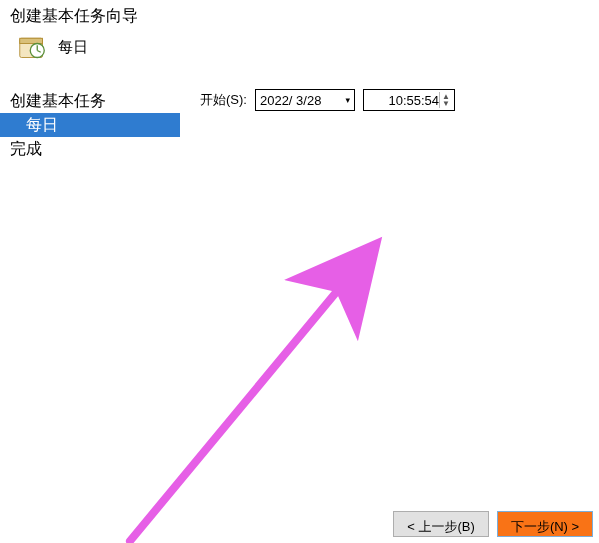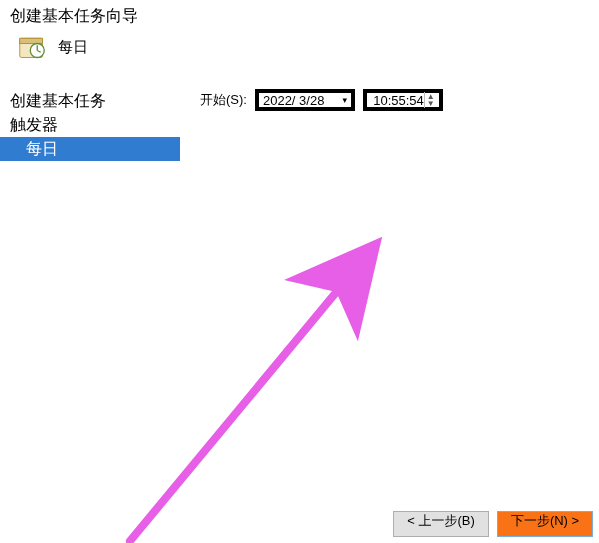--- a/index.html
+++ b/index.html
@@ -11,31 +11,31 @@
   .clock-icon svg{width:28px;height:28px;display:block}
   .subhead-label{font-size:15px}
   .body{position:relative;height:calc(100% - 96px)}
   .sidebar{position:absolute;left:0;top:18px;width:180px}
   .side-item{padding:3px 8px 3px 10px;font-size:16px;line-height:18px}
   .side-sub{padding-left:26px}
   .side-active{background:#2f7cd0;color:#fff}
   .form{position:absolute;left:200px;top:18px;right:6px}
   .row{display:flex;align-items:center;gap:8px;margin-bottom:16px}
   .lbl{font-size:13px}
-  .date-box,.time-box,.num-box{border:4px solid #000000;height:22px;box-sizing:border-box;display:flex;align-items:center;background:#fff;font-size:13px}
+  .date-box,.time-box,.num-box{border:1px solid #000000;height:22px;box-sizing:border-box;display:flex;align-items:center;background:#fff;font-size:13px}
   .date-box{width:100px;padding:0 4px;justify-content:space-between}
   .date-box .chev{font-size:9px;color:#000}
-  .time-box{width:80px;padding:0 2px 0 6px;justify-content:center}
+  .time-box{width:92px;padding:0 2px 0 6px;justify-content:flex-end}
   .spinner{display:flex;flex-direction:column;line-height:7px;font-size:8px;color:#555;border-left:1px solid #bbb;padding:1px 2px}
   .spinner span{cursor:default}
   .num-box{width:36px;padding:0 4px}
   .num-box span{background:#2f7cd0;color:#fff;padding:0 2px}
   .chk{width:13px;height:13px;border:1px solid #333;display:inline-block;box-sizing:border-box;vertical-align:middle;margin-right:4px}
   .footer{position:absolute;bottom:6px;right:6px;display:flex;gap:8px}
-  .btn{height:26px;min-width:96px;border:1px solid #adadad;background:#e1e1e1;font-size:13px;padding:0 12px;display:flex;align-items:flex-start;justify-content:center;box-sizing:border-box}
+  .btn{height:26px;min-width:96px;border:1px solid #adadad;background:#e1e1e1;font-size:13px;padding:0 12px;display:flex;align-items:flex-end;justify-content:center;box-sizing:border-box}
   .btn.primary{background:#f97316;border-color:#7aaedc}
   .arrow{position:absolute;left:110px;top:150px;pointer-events:none}
   .arrow svg{display:block}
 </style>
 </head>
 <body>
 
 <div class="window">
 
   <div class="header">
@@ -52,22 +52,22 @@
         <line x1="22" y1="20" x2="26" y2="22" stroke="#5a8f3a" stroke-width="1.5"></line>
       </svg>
     </span>
     <span class="subhead-label">每日</span>
   </div>
 
   <div class="body">
 
     <div class="sidebar">
       <div class="side-item"><span>创建基本任务</span></div>
-      <div class="side-item"><span>触发器</span></div>
       <div class="side-item side-sub side-active"><span>每日</span></div>
+      <div class="side-item"><span>完成</span></div>
     </div>
 
     <div class="form">
       <div class="row">
         <span class="lbl">开始(S):</span>
         <span class="date-box">
           <span>2022/ 3/28</span>
           <span class="chev">▾</span>
         </span>
         <span class="time-box">

